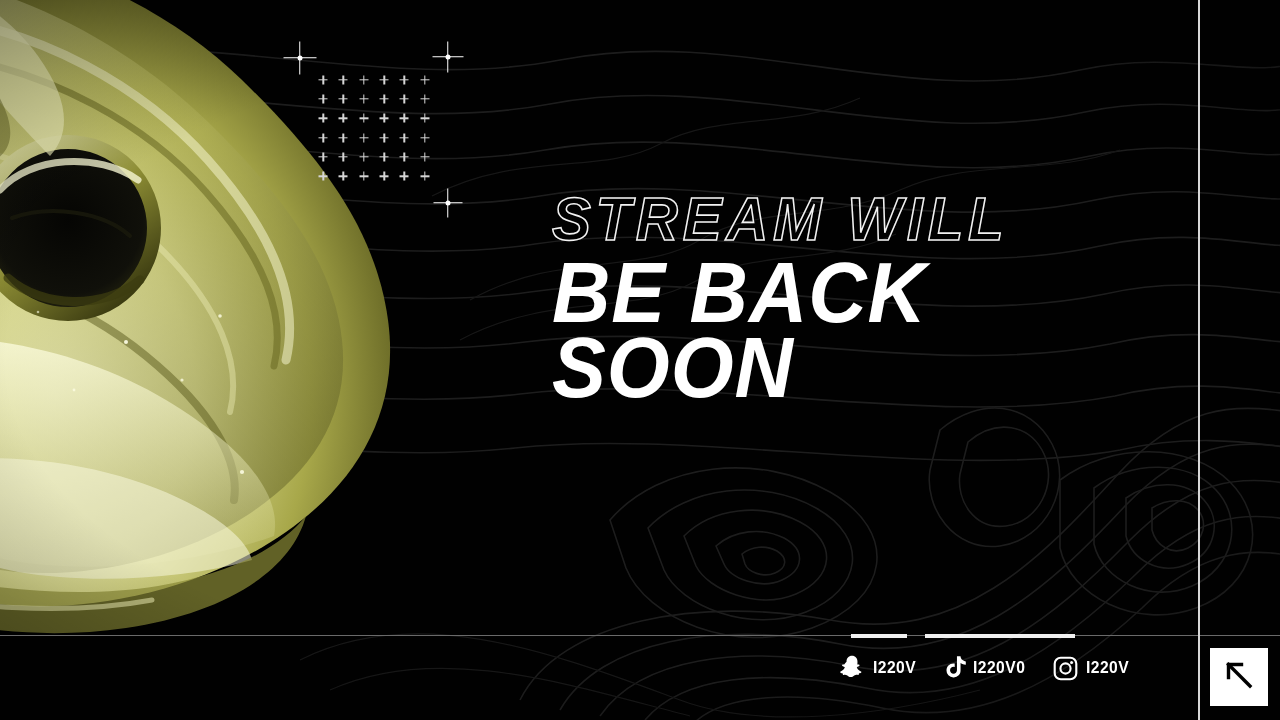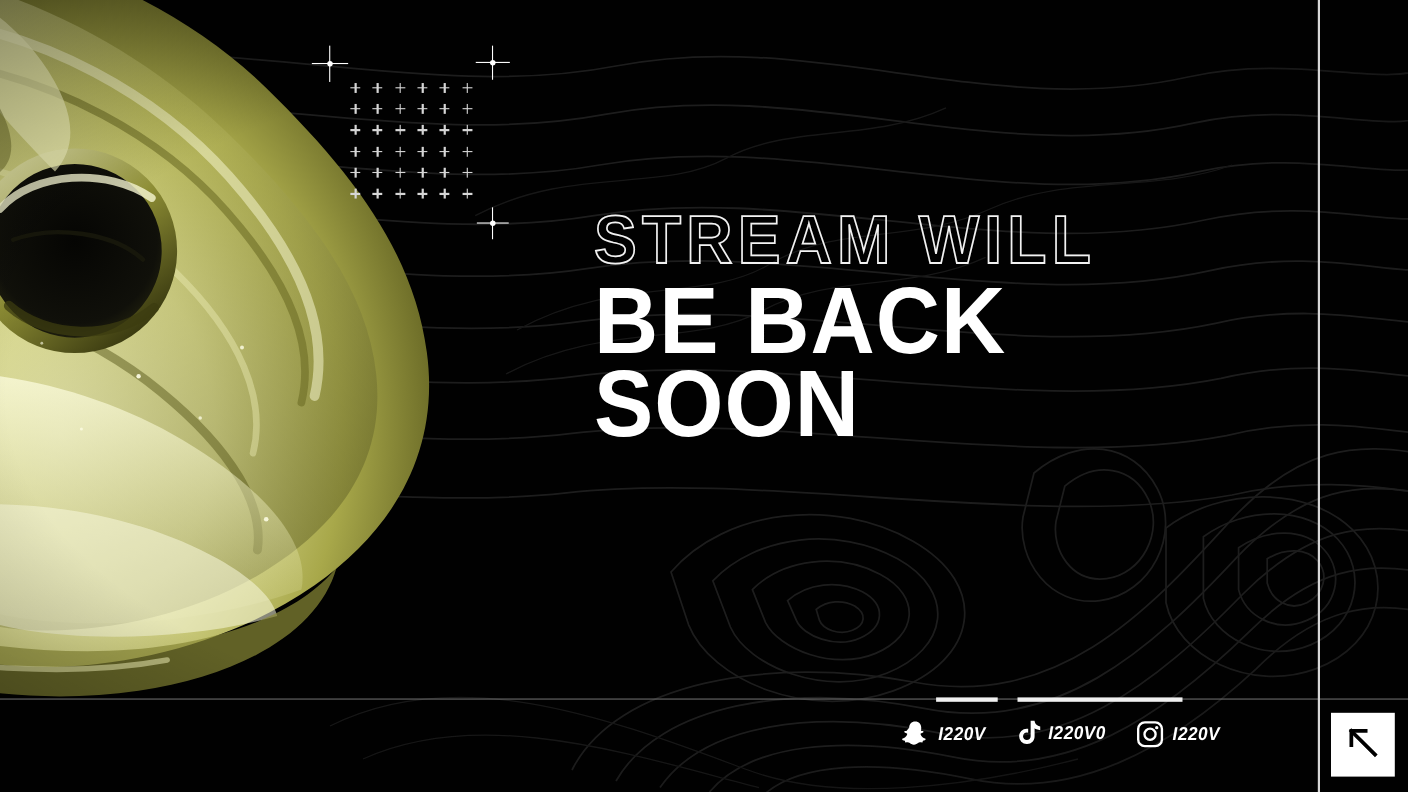--- a/index.html
+++ b/index.html
@@ -76,23 +76,24 @@
     width:5px; height:5px; border-radius:50%;
     background:#ffffff; transform:translate(-50%,-50%);
   }
   #sparkle-a { left:283px; top:41px; width:33px; height:33px; }
   #sparkle-b { left:432px; top:41px; width:31px; height:31px; }
   #sparkle-c { left:433px; top:188px; width:29px; height:29px; }
 
   
   .headline {
     position:absolute;
-    left:540px; top:190px;
+    left:552px; top:190px;
     z-index:5;
     width:620px;
+    font-style:italic;
   }
   .hl-line {
     font-family:"Liberation Sans Narrow","Liberation Sans", sans-serif;
     font-weight:700;
     letter-spacing:2px;
     line-height:0.92;
     text-transform:uppercase;
     white-space:nowrap;
     transform:scaleX(0.94);
     transform-origin:left center;
@@ -129,25 +130,24 @@
     top:634px; height:4px;
     background:#f0f0f0;
     z-index:6;
   }
   #seg-1 { left:851px; width:56px; }
   #seg-2 { left:925px; width:150px; }
 
   
   .socials {
     position:absolute;
-    left:818px; top:654px;
-    display:flex; align-items:flex-start;
+    left:838px; top:654px;
+    display:flex; align-items:center;
     gap:22px;
     z-index:6;
-    font-style:italic;
   }
   .social {
     display:flex; align-items:center; gap:7px;
   }
   .social .ico { display:flex; align-items:center; justify-content:center; }
   .social .handle {
     font-family:"Liberation Sans Narrow","Liberation Sans", sans-serif;
     font-weight:700;
     font-size:17px;
     color:#ffffff;

